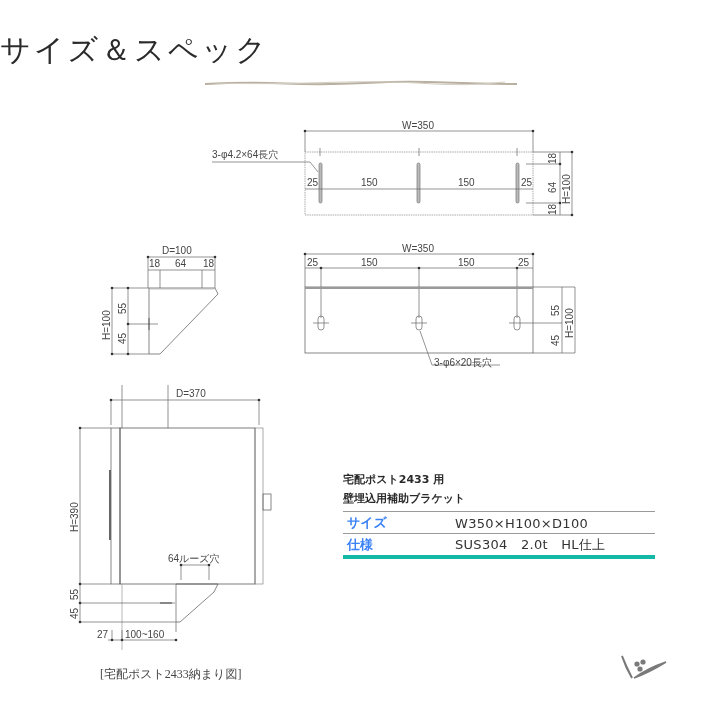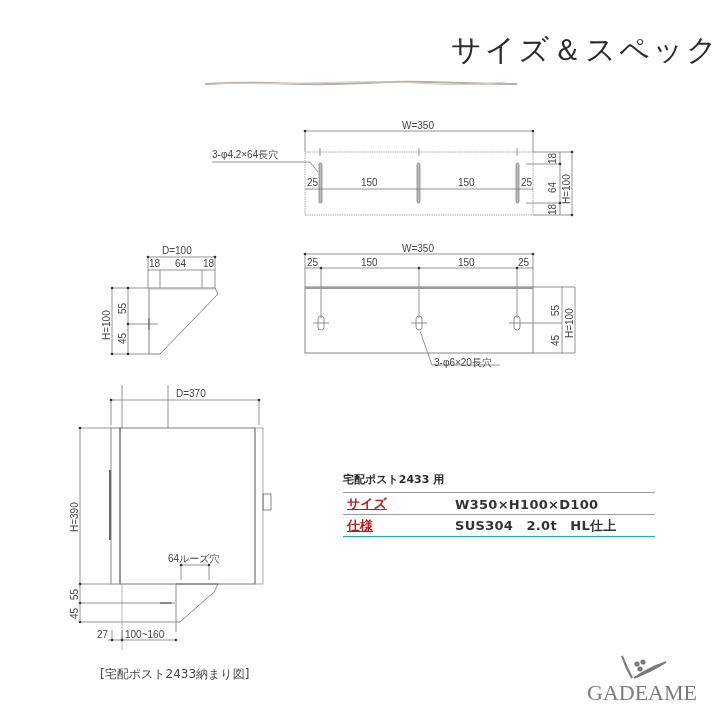--- a/index.html
+++ b/index.html
@@ -1,30 +1,30 @@
 <!DOCTYPE html>
 <html><head>
 <meta charset="utf-8">
 <style>
   html, body { margin: 0; padding: 0; background: #ffffff; }
   body { width: 720px; height: 720px; position: relative; overflow: hidden;
          font-family: "DejaVu Sans", "Liberation Sans", sans-serif; color: #333; }
-  .title { position: absolute; left: 0; width: 720px; top: 30px; text-align: right;
+  .title { position: absolute; left: 0; width: 720px; top: 30px; text-align: left;
            font-size: 30px; letter-spacing: 3px; color: #2b2b2b; font-weight: 300; }
   .title-underline { position: absolute; left: 205px; top: 80px; width: 312px; height: 6px; }
   svg.drawing { position: absolute; left: 0; top: 0; }
   .dim { font-family: "Liberation Sans", sans-serif; font-size: 10px; fill: #444; }
   .spec { position: absolute; left: 343px; top: 470px; width: 312px; }
   .spec-heading { font-size: 11px; font-weight: bold; color: #2a2a2a; line-height: 19px; }
   .spec-table { width: 312px; border-collapse: collapse; margin-top: 3px; font-size: 13px; }
   .spec-table td { border-top: 1px solid #9a9a9a; padding: 2px 4px 1px 4px; height: 18px; color: #333; }
-  .spec-table tr:last-child td { border-bottom: 1px solid #14b8a6; }
-  .spec-table td.k { width: 100px; font-weight: bold; color: #b91c1c; text-decoration: underline; }
-  .spec-table td.v { font-weight: 700; letter-spacing: 0.3px; }
-  .caption { position: absolute; left: 100px; top: 666px; font-size: 12px; color: #444; }
+  .spec-table tr:last-child td { border-bottom: 4px solid #14b8a6; }
+  .spec-table td.k { width: 100px; font-weight: bold; color: #3b82f6; }
+  .spec-table td.v { font-weight: 400; letter-spacing: 0.3px; }
+  .caption { position: absolute; left: 100px; top: 666px; font-size: 12px; color: #444; font-family: Liberation Serif, serif; }
   .logo { position: absolute; left: 576px; top: 650px; width: 132px; height: 56px; }
   .logo-text { position: absolute; left: 0; top: 30px; width: 132px; text-align: center;
                font-family: "Liberation Serif", serif; font-size: 22px; color: #7a7a7a; letter-spacing: 0px; }
 </style>
 </head>
 <body>
 
 <div class="title">サイズ＆スペック</div>
 <svg class="title-underline" width="312" height="6" viewBox="0 0 312 6">
   <path d="M0 4 Q40 2 80 3.5 T160 3 T240 2.5 T312 4" stroke="#b8b0a0" stroke-width="2" fill="none"></path>
@@ -195,20 +195,21 @@
   <text class="dim" transform="translate(78,600) rotate(-90)">55</text>
   <text class="dim" transform="translate(78,619) rotate(-90)">45</text>
   <text class="dim" x="97" y="638">27</text>
   <text class="dim" x="125" y="638">100~160</text>
 </svg>
 
 <div class="caption">[宅配ポスト2433納まり図]</div>
 
 <div class="spec">
   <div class="spec-heading">宅配ポスト2433 用</div>
+  <div class="spec-heading">壁埋込用補助ブラケット</div>
   <table class="spec-table">
     <tbody>
         <tr>
       <td class="k">サイズ</td>
       <td class="v">W350×H100×D100</td>
     </tr>
     <tr>
       <td class="k">仕様</td>
       <td class="v">SUS304　2.0t　HL仕上</td>
     </tr>
@@ -217,14 +218,13 @@
 </div>
 
 <div class="logo">
   <svg width="132" height="32" viewBox="0 0 132 32">
     <path d="M46 6 Q50 18 56 28 Q50 16 46 6 Z" fill="#7a7a7a" stroke="#7a7a7a" stroke-width="2"></path>
     <path d="M58 28 Q72 18 90 12 Q74 22 58 28 Z" fill="#7a7a7a" stroke="#7a7a7a" stroke-width="1.5"></path>
     <circle cx="61" cy="14" r="2.6" fill="#7a7a7a"></circle>
     <circle cx="67" cy="12" r="2.6" fill="#7a7a7a"></circle>
     <circle cx="64" cy="19" r="2.6" fill="#7a7a7a"></circle>
   </svg>
-  <div class="logo-text">GADEAME</div>
 </div>
 
 </body></html>

